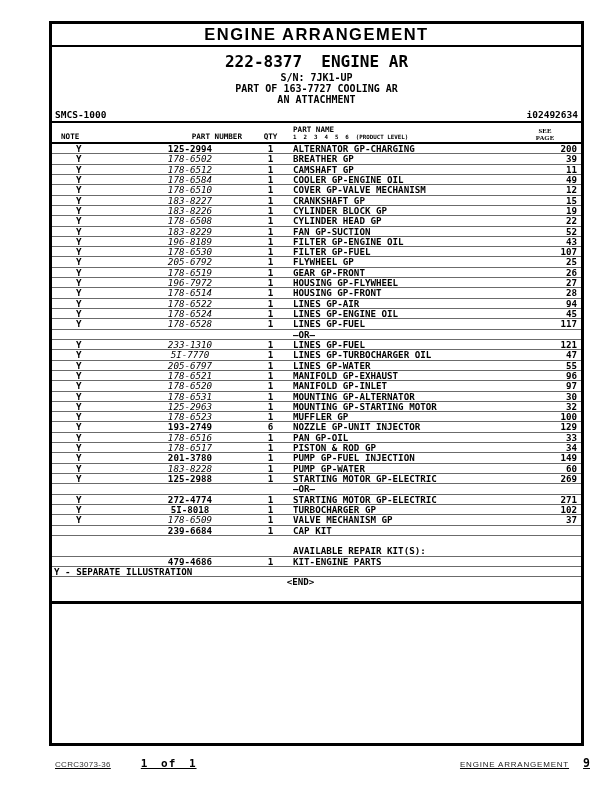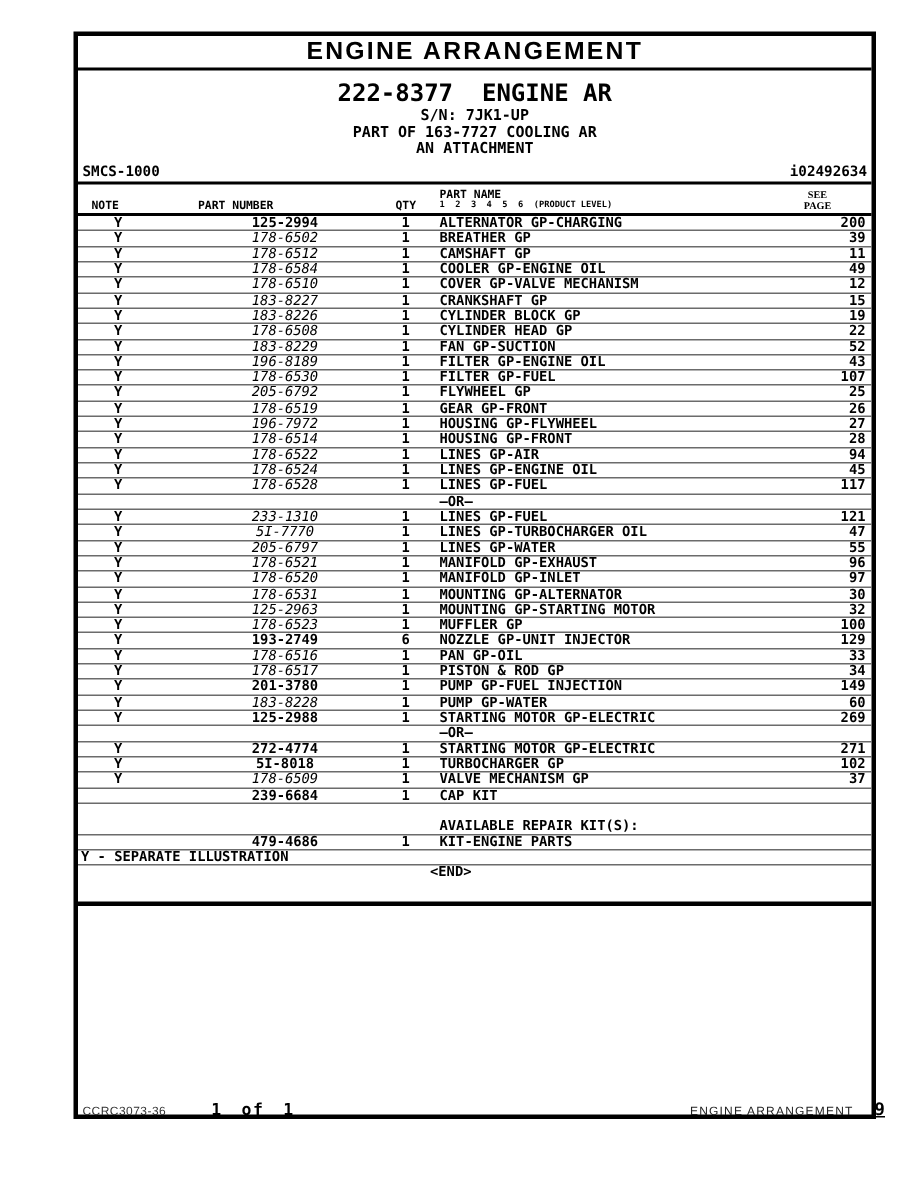--- a/index.html
+++ b/index.html
@@ -28,21 +28,21 @@
     display:flex;justify-content:space-between;align-items:flex-start;
     padding:0 3px 1px 3px;margin-top:4px;border-bottom:2px solid #000;
     font-weight:bold;
   }
   .smcs,.docid{font-size:9.5px;}
   .thead{
     display:flex;align-items:flex-end;height:18px;
     border-bottom:2px solid #000;font-weight:bold;padding-bottom:1px;
   }
   .h-note{width:80px;padding-left:9px;font-size:7.6px;box-sizing:border-box;}
-  .h-part{width:116px;text-align:left;padding-right:6px;font-size:7.6px;box-sizing:border-box;}
+  .h-part{width:116px;text-align:right;padding-right:6px;font-size:7.6px;box-sizing:border-box;}
   .h-qty{width:45px;text-align:center;font-size:7.6px;margin-top:16px;}
   .h-name{flex:1;font-size:7.6px;line-height:8px;}
   .h-name .pl{font-size:5.8px;white-space:pre;line-height:7px;}
   .h-page{width:64px;text-align:center;padding-right:8px;font-size:6.8px;line-height:7px;box-sizing:border-box;font-family:Liberation Serif, serif;}
   .rows{}
   .row{
     display:flex;height:10.32px;line-height:10.4px;
     border-bottom:1px solid #6b6b6b;font-size:9.2px;font-weight:bold;
     box-sizing:border-box;overflow:visible;
   }
@@ -56,21 +56,21 @@
   .c-page{width:64px;text-align:right;padding-right:4px;}
   .c-full{display:none;}
   .row-blank{border-bottom:none;}
   .row-end{border-bottom:none;}
   .row-footnote > .c:not(.c-full),
   .row-end > .c:not(.c-full){display:none;}
   .row-footnote .c-full{display:block;width:100%;padding-left:2px;}
   .row-end .c-full{display:block;width:100%;text-align:center;transform:translateX(-16px);}
   .divider{height:3px;background:#000;margin-top:14px;}
   .footer{
-    position:absolute;left:49px;top:732px;width:541px;
+    position:absolute;left:49px;top:756px;width:541px;
     display:flex;align-items:baseline;text-decoration:underline;
   }
   .f-doc{
     font-family:"Liberation Sans", sans-serif;font-size:8px;color:#333;
     letter-spacing:0.3px;padding-left:6px;
   }
   .f-sheet{font-size:11px;font-weight:bold;margin-left:30px;word-spacing:5px;letter-spacing:1px;}
   .f-right{margin-left:auto;display:flex;align-items:baseline;gap:14px;}
   .f-title{font-family:"Liberation Sans", sans-serif;font-size:8px;letter-spacing:0.8px;color:#222;}
   .f-page{font-size:11.5px;font-weight:bold;}

